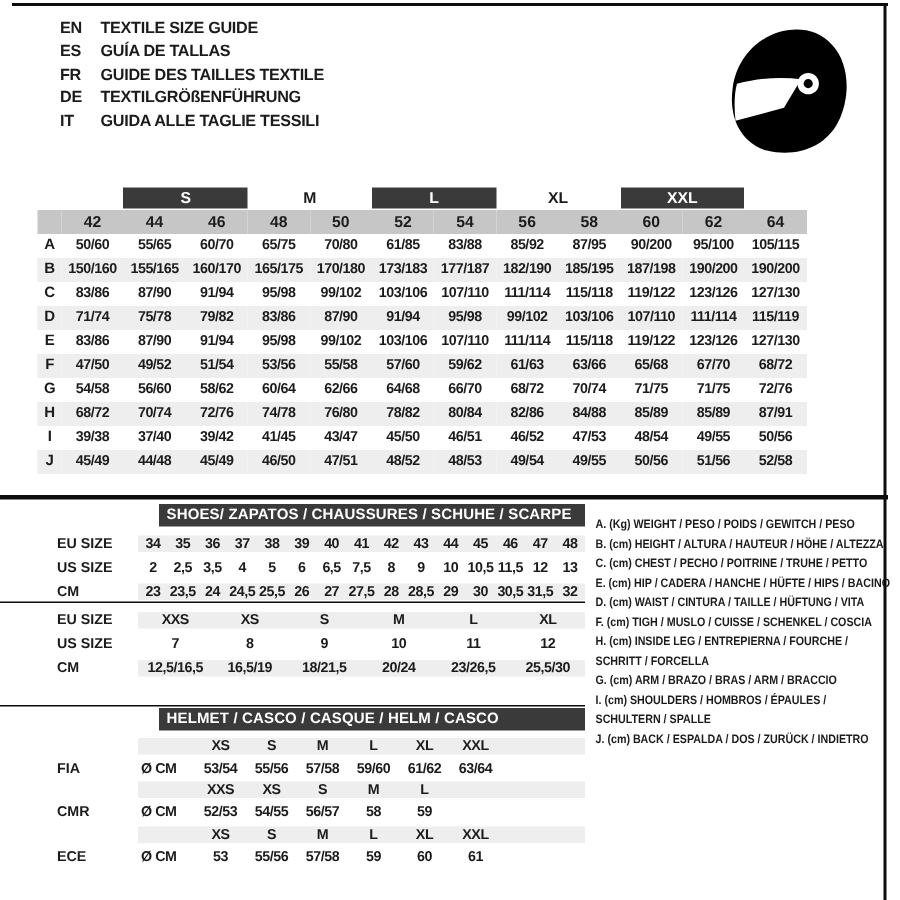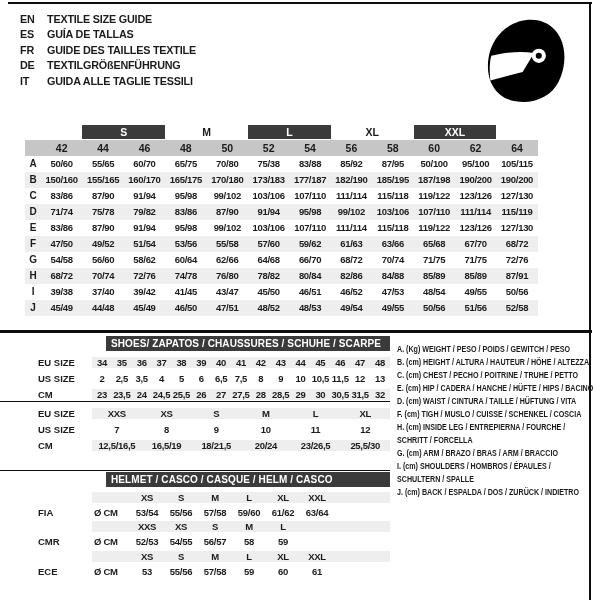--- a/index.html
+++ b/index.html
@@ -2,21 +2,21 @@
 <html><head>
 <meta charset="utf-8">
 <style>
   html,body{margin:0;padding:0;background:#fff;}
   .page{position:relative;width:600px;height:600px;background:#fff;overflow:hidden;
         font-family:"Liberation Sans",sans-serif;font-weight:bold;color:#1b1b1b;}
   .frame-top{position:absolute;top:2px;left:8px;width:584px;height:2px;background:#0c0c0c;}
   .frame-right{position:absolute;top:2px;left:589px;width:2px;height:598px;background:#0c0c0c;}
 
   
-  #langs{position:absolute;left:20px;top:11px;}
+  #langs{position:absolute;left:40px;top:11px;}
   .lang-row{display:flex;height:15.5px;align-items:center;font-size:10.8px;letter-spacing:-0.2px;}
   .lang-code{width:27px;}
   .lang-title{white-space:nowrap;}
 
   
   #helmet-icon{position:absolute;left:478px;top:13px;}
 
   
   #main-table{position:absolute;left:25px;top:124px;display:grid;
               grid-template-columns:16px repeat(12,41.4px);grid-auto-rows:16px;}
@@ -115,25 +115,25 @@
       <div class="num">58</div>
       <div class="num">60</div>
       <div class="num">62</div>
       <div class="num">64</div>
       <div class="cell letter">A</div>
       <div class="cell">50/60</div>
       <div class="cell">55/65</div>
       <div class="cell">60/70</div>
       <div class="cell">65/75</div>
       <div class="cell">70/80</div>
-      <div class="cell">75/38</div>
+      <div class="cell">61/85</div>
       <div class="cell">83/88</div>
       <div class="cell">85/92</div>
       <div class="cell">87/95</div>
-      <div class="cell">50/100</div>
+      <div class="cell">90/200</div>
       <div class="cell">95/100</div>
       <div class="cell">105/115</div>
       <div class="cell letter stripe">B</div>
       <div class="cell stripe">150/160</div>
       <div class="cell stripe">155/165</div>
       <div class="cell stripe">160/170</div>
       <div class="cell stripe">165/175</div>
       <div class="cell stripe">170/180</div>
       <div class="cell stripe">173/183</div>
       <div class="cell stripe">177/187</div>

